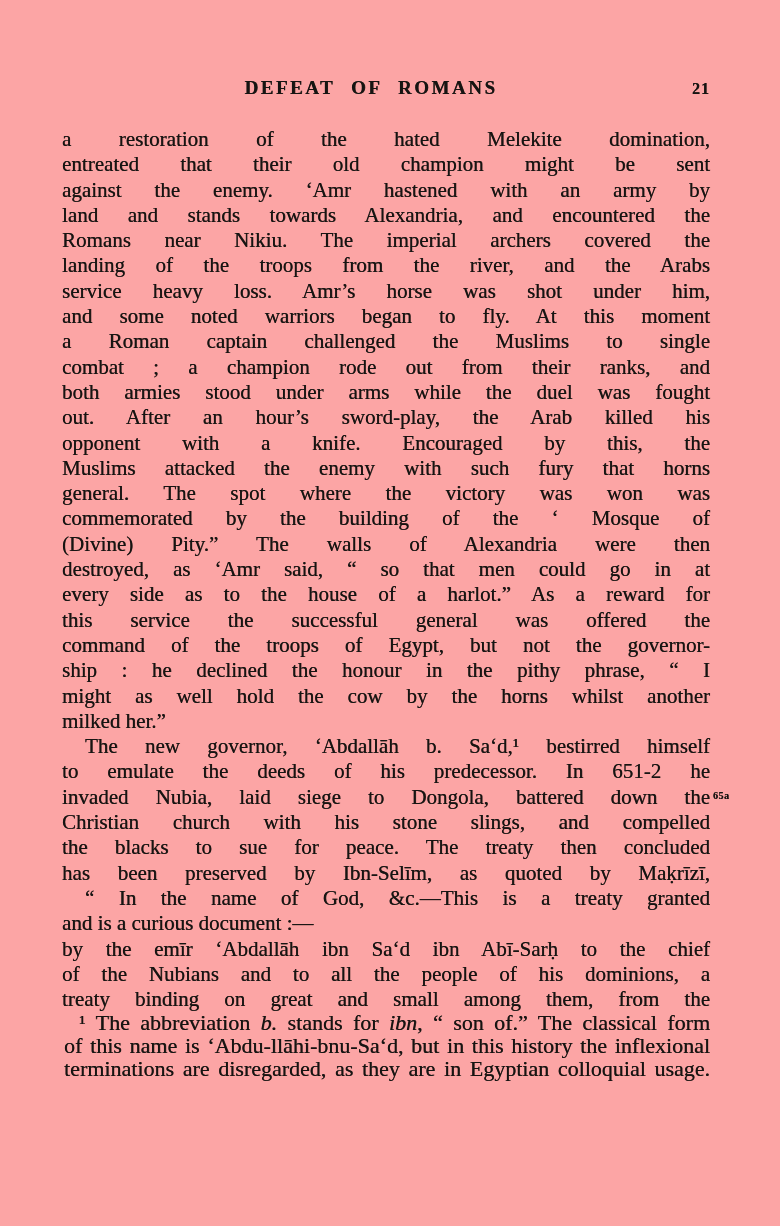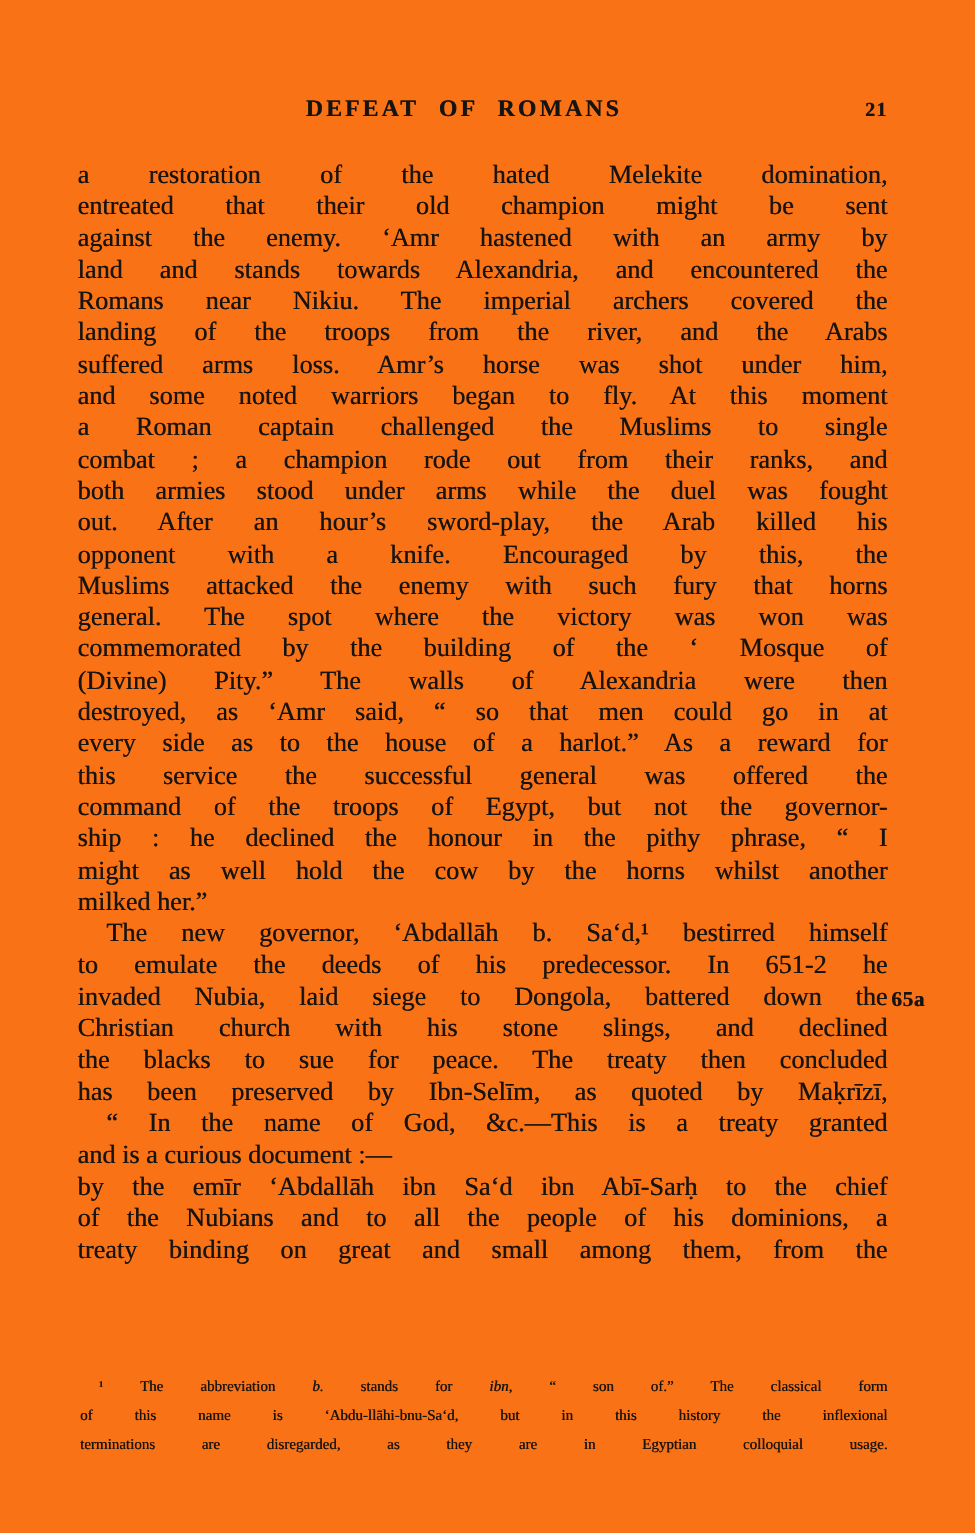--- a/index.html
+++ b/index.html
@@ -4,21 +4,21 @@
 <style>
   html, body {
     margin: 0;
     padding: 0;
     background: #fdfdfb;
   }
   .page {
     position: relative;
     width: 780px;
     height: 1226px;
-    background: #f97316;
+    background: #fca5a5;
     color: #161412;
     font-family: "Liberation Serif", serif;
     overflow: hidden;
     text-shadow: 0.35px 0 0 rgba(20,16,12,0.8);
     text-decoration: underline;
   }
   
   .header {
     position: absolute;
     top: 77px;
@@ -64,31 +64,31 @@
     text-align-last: left;
   }
   .line.indent {
     text-indent: 23px;
   }
   
   .margin-note {
     position: absolute;
     left: 713px;
     top: 790px;
-    font-size: 17px;
+    font-size: 10px;
     font-weight: bold;
     letter-spacing: 0.5px;
   }
   
   .footnote {
     position: absolute;
-    top: 1098px;
+    top: 1011px;
     left: 64px;
     width: 646px;
-    font-size: 12px;
+    font-size: 22px;
   }
   .fn-line {
     height: 23px;
     line-height: 23px;
     white-space: nowrap;
     text-align: justify;
     text-align-last: justify;
   }
   .fn-line.indent {
     text-indent: 15px;
@@ -107,42 +107,42 @@
     <span class="page-number">21</span>
   </div>
 
   <div class="body-text" id="body-text">
       <div class="line">a restoration of the hated Melekite domination,</div>
       <div class="line">entreated that their old champion might be sent</div>
       <div class="line">against the enemy.  ‘Amr hastened with an army by</div>
       <div class="line">land and stands towards Alexandria, and encountered the</div>
       <div class="line">Romans near Nikiu.  The imperial archers covered the</div>
       <div class="line">landing of the troops from the river, and the Arabs</div>
-      <div class="line">suffered arms loss.  Amr’s horse was shot under him,</div>
+      <div class="line">service heavy loss.  Amr’s horse was shot under him,</div>
       <div class="line">and some noted warriors began to fly.  At this moment</div>
       <div class="line">a Roman captain challenged the Muslims to single</div>
       <div class="line">combat ; a champion rode out from their ranks, and</div>
       <div class="line">both armies stood under arms while the duel was fought</div>
       <div class="line">out.  After an hour’s sword-play, the Arab killed his</div>
       <div class="line">opponent with a knife.  Encouraged by this, the</div>
       <div class="line">Muslims attacked the enemy with such fury that horns</div>
       <div class="line">general.  The spot where the victory was won was</div>
       <div class="line">commemorated by the building of the ‘ Mosque of</div>
       <div class="line">(Divine) Pity.”  The walls of Alexandria were then</div>
       <div class="line">destroyed, as ‘Amr said, “ so that men could go in at</div>
       <div class="line">every side as to the house of a harlot.”  As a reward for</div>
       <div class="line">this service the successful general was offered the</div>
       <div class="line">command of the troops of Egypt, but not the governor-</div>
       <div class="line">ship : he declined the honour in the pithy phrase, “ I</div>
       <div class="line">might as well hold the cow by the horns whilst another</div>
       <div class="line left">milked her.”</div>
       <div class="line indent">The new governor, ‘Abdallāh b. Sa‘d,¹ bestirred himself</div>
       <div class="line">to emulate the deeds of his predecessor.  In 651-2 he</div>
       <div class="line">invaded Nubia, laid siege to Dongola, battered down the</div>
-      <div class="line">Christian church with his stone slings, and declined</div>
+      <div class="line">Christian church with his stone slings, and compelled</div>
       <div class="line">the blacks to sue for peace.  The treaty then concluded</div>
       <div class="line">has been preserved by Ibn-Selīm, as quoted by Maḳrīzī,</div>
       <div class="line indent">“ In the name of God, &amp;c.—This is a treaty granted</div>
       <div class="line left">and is a curious document :—</div>
       <div class="line">by the emīr ‘Abdallāh ibn Sa‘d ibn Abī-Sarḥ to the chief</div>
       <div class="line">of the Nubians and to all the people of his dominions, a</div>
       <div class="line">treaty binding on great and small among them, from the</div>
     </div>
 
   <div class="margin-note">65a</div>

